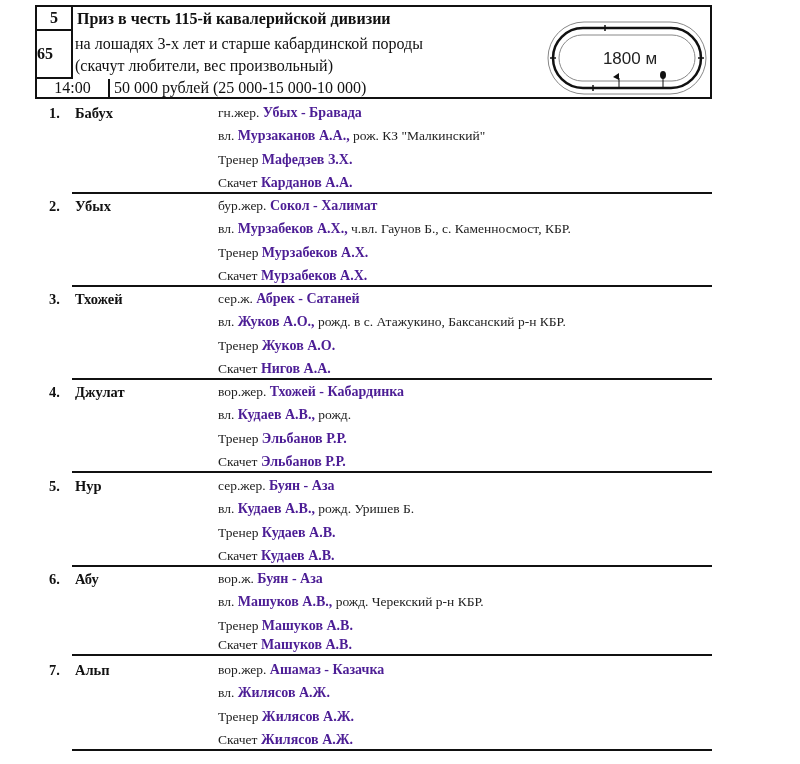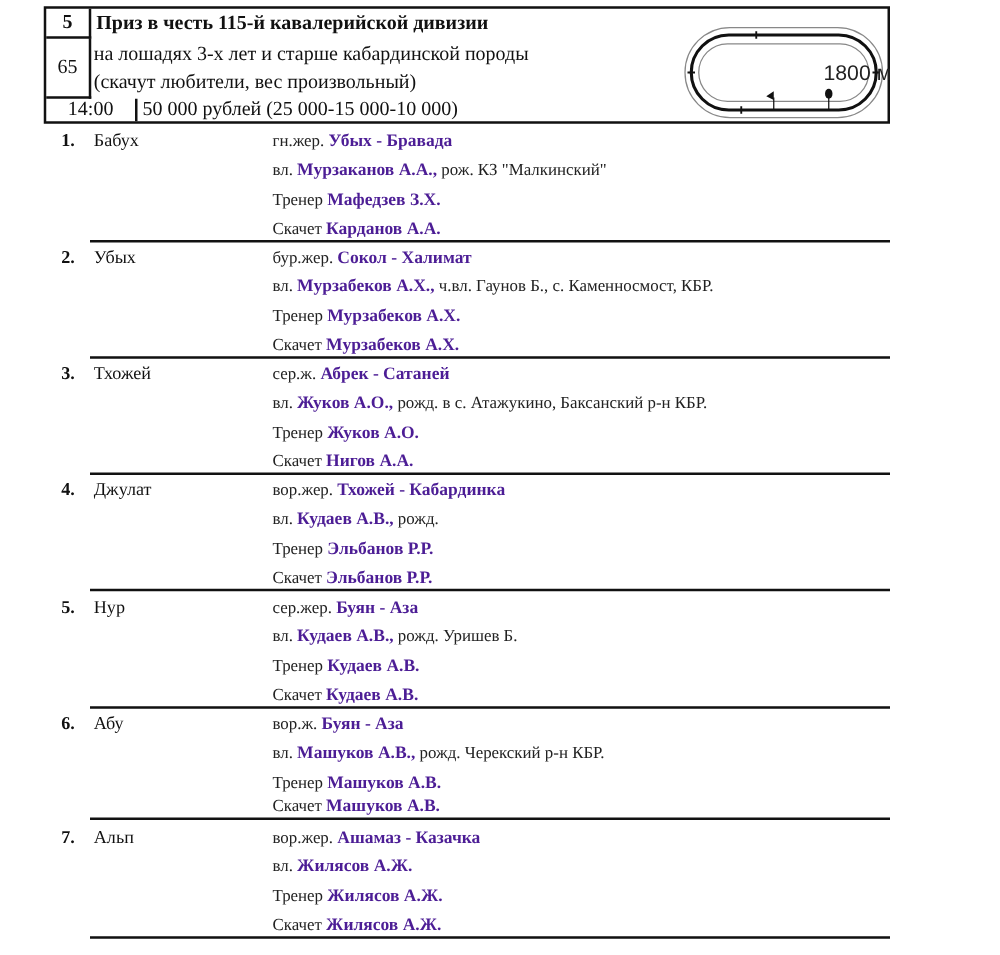--- a/index.html
+++ b/index.html
@@ -7,34 +7,34 @@
     width: 800px; height: 764px; position: relative; overflow: hidden;
     font-family: "Liberation Serif", "DejaVu Serif", serif;
     color: #111111; font-size: 14.5px;
   }
   .hdr { position: absolute; left: 35px; top: 5px; width: 677px; height: 94px;
          border: 2px solid #111; box-sizing: border-box; }
   .hdr .cell { position: absolute; box-sizing: border-box; }
   .c-race { left: 0; top: 0; width: 36px; height: 24px; border-right: 2px solid #111; border-bottom: 2px solid #111;
             font-weight: bold; font-size: 16px; text-align: center; line-height: 22px; }
   .c-num { left: 0; top: 24px; width: 36px; height: 48px; border-right: 2px solid #111; border-bottom: 2px solid #111;
-           font-weight: normal; font-size: 16px; text-align: center; line-height: 46px; }
+           font-weight: bold; font-size: 16px; text-align: left; line-height: 46px; }
   .c-time { left: 0; top: 72px; width: 73px; height: 18px; border-right: 2px solid #111;
             font-size: 16px; text-align: center; line-height: 18px; }
   .t-title { position: absolute; left: 40px; top: 2px; font-weight: bold; font-size: 16px; line-height: 20px; white-space: nowrap; }
   .t-cond1 { position: absolute; left: 38px; top: 27px; font-size: 16px; line-height: 20px; white-space: nowrap; }
   .t-cond2 { position: absolute; left: 38px; top: 49px; font-size: 16px; line-height: 20px; white-space: nowrap; }
   .t-prize { position: absolute; left: 77px; top: 72px; font-size: 16px; line-height: 18px; white-space: nowrap; }
   .track { position: absolute; left: 510px; top: 14px; width: 166px; height: 76px; }
-  .track-label { position: absolute; left: 0; right: 0; top: 28px; text-align: right;
+  .track-label { position: absolute; left: 0; right: 0; top: 28px; text-align: center;
                  font-family: "Liberation Sans", "DejaVu Sans", sans-serif; font-size: 17px; color: #222; }
 
   .entry { position: absolute; left: 0; width: 800px; height: 93px; }
   .entry .num { position: absolute; left: 49px; top: 4px; font-weight: bold; font-size: 14.5px; }
-  .entry .horse { position: absolute; left: 75px; top: 4px; font-weight: normal; font-size: 14.5px; }
+  .entry .horse { position: absolute; left: 75px; top: 4px; font-weight: bold; font-size: 14.5px; }
   .entry .line { position: absolute; left: 218px; font-size: 13.5px; white-space: nowrap; color: #222; }
   .entry .line b { font-weight: bold; color: #4c1d95; font-size: 14px; }
   .entry .l0 { top: 4px; }
   .entry .l1 { top: 27px; }
   .entry .l2 { top: 51px; }
   .entry .l3 { top: 74px; }
   .entry .sep { position: absolute; left: 72px; width: 640px; top: 91px; height: 0; border-top: 2.5px solid #111; }
 </style>
 </head>
 <body>

